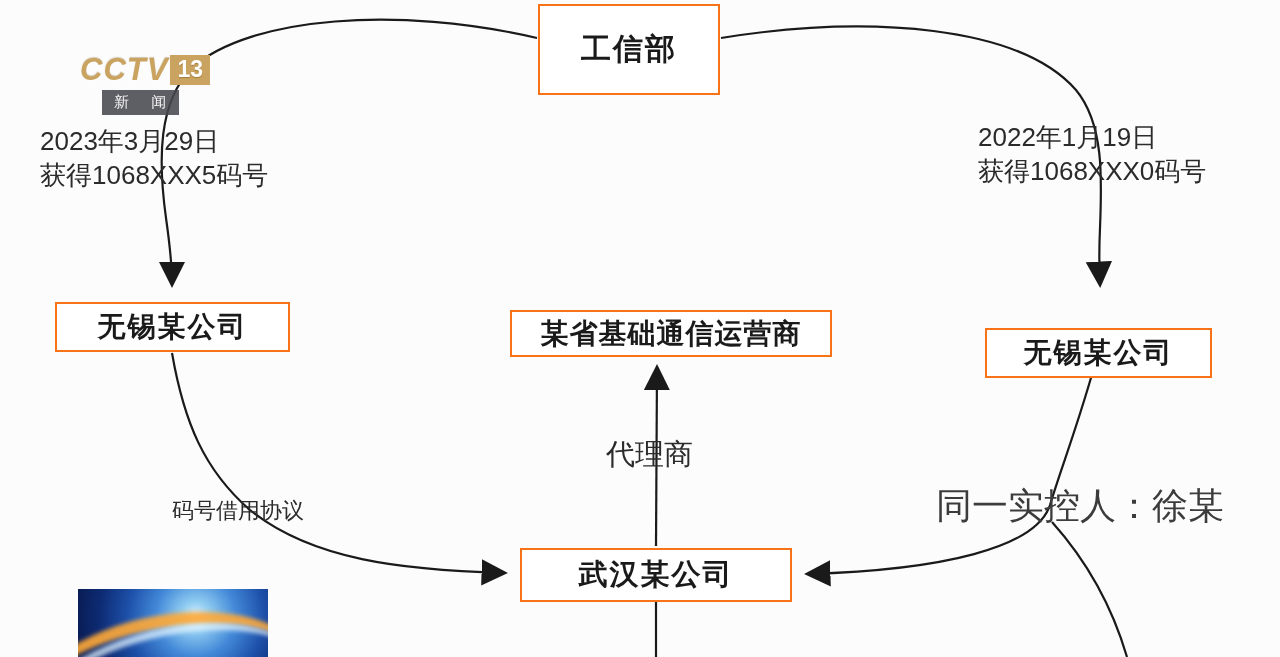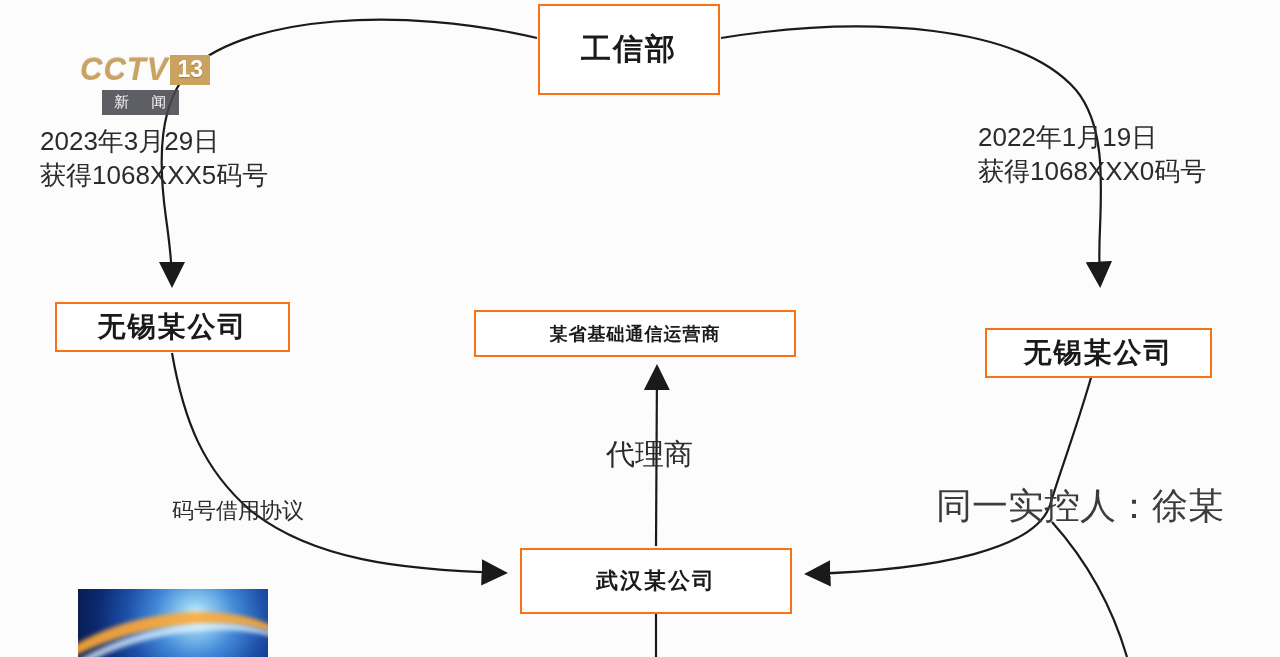--- a/index.html
+++ b/index.html
@@ -17,23 +17,23 @@
     background:#ffffff;
     border:2px solid #f97316;
     display:flex;align-items:center;justify-content:center;
     font-size:28px;font-weight:700;
     letter-spacing:2px;
     box-sizing:border-box;
     z-index:2;
   }
   .node-mit{left:538px;top:4px;width:182px;height:91px;font-size:30px;}
   .node-guangdong{left:55px;top:302px;width:235px;height:50px;}
-  .node-operator{left:474px;top:310px;width:322px;height:47px;font-size:18px;letter-spacing:1px;}
+  .node-operator{left:510px;top:310px;width:322px;height:47px;font-size:28px;letter-spacing:1px;}
   .node-wuxi{left:985px;top:302px;width:227px;height:50px;margin-top:26px;}
-  .node-wuhan{left:520px;top:548px;width:272px;height:66px;font-size:22px;}
+  .node-wuhan{left:520px;top:548px;width:272px;height:54px;font-size:29px;}
   .ann{
     position:absolute;
     font-size:26px;
     color:#2b2b2b;
     text-align:left;
     line-height:34px;
     z-index:2;
     white-space:nowrap;
   }
   .ann-left-date{left:40px;top:124px;width:255px;}

